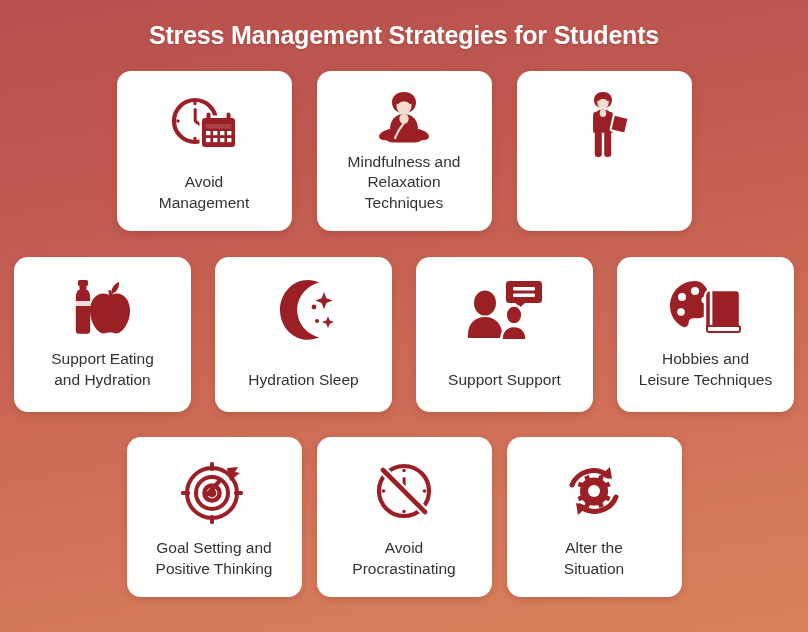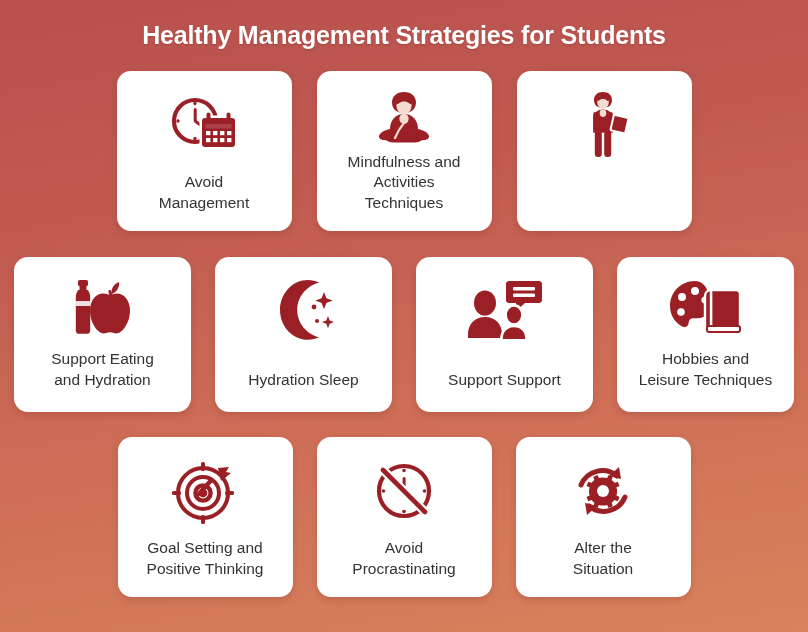--- a/index.html
+++ b/index.html
@@ -18,21 +18,21 @@
     letter-spacing:-0.2px;
     text-align:center;
     margin-top:21px;
     text-shadow:0 1px 2px rgba(90,25,25,.25);
   }
 
   .rows { width:100%; flex:1; display:flex; flex-direction:column; }
   .row { display:flex; justify-content:center; }
   .row-1 { margin-top:21px; gap:25px; }
   .row-2 { margin-top:26px; gap:24px; }
-  .row-3 { margin-top:25px; gap:24px; }
+  .row-3 { margin-top:25px; gap:15px; }
 
   .card {
     background:#ffffff;
     border-radius:14px;
     box-shadow:0 3px 7px rgba(120,40,30,.22);
     display:flex;
     flex-direction:column;
     align-items:center;
     justify-content:flex-start;
     padding:16px 8px 12px;
@@ -58,21 +58,21 @@
     padding-bottom:6px;
     white-space:pre-line;
   }
   .row-2 .card-label { padding-bottom:10px; }
 </style>
 </head>
 <body>
 
 <div class="infographic">
 
-  <div class="title">Healthy Management Strategies for Students</div>
+  <div class="title">Stress Management Strategies for Students</div>
 
   <div class="rows">
 
     <div class="row row-1">
 
       <div class="card">
         <div class="card-icon">
           <svg width="72" height="60" viewBox="0 0 72 60">
             <g fill="none" stroke="#9b2026" stroke-width="4.2">
               <circle cx="27" cy="26" r="21"></circle>
@@ -116,21 +116,21 @@
             <path d="M25.4 14c0-4.4 3.4-7.6 7.6-7.6s7.6 3.2 7.6 7.6c0 1.4-.4 2.2-.9 2.2-1.6 0-2.2-2.6-6.7-2.6s-5.1 2.6-6.7 2.6c-.5 0-.9-.8-.9-2.2z" fill="#9b2026"></path>
             <path d="M33 26c-8.4 0-14 6.2-14 15v9h28v-9c0-8.8-5.6-15-14-15z" fill="#9b2026"></path>
             <path d="M33 26c-2.6 0-4.6 1.3-4.6 4.6 0 3.4 2 5.4 4.6 5.4s4.6-2 4.6-5.4c0-3.3-2-4.6-4.6-4.6z" fill="#f4ddd0"></path>
             <path d="M19 41c-6 1-11 4.3-11 7.6 0 2.4 2.6 3.6 6 3.6 4.2 0 8-1.6 10-4z" fill="#9b2026"></path>
             <path d="M47 41c6 1 11 4.3 11 7.6 0 2.4-2.6 3.6-6 3.6-4.2 0-8-1.6-10-4z" fill="#9b2026"></path>
             <path d="M14 50c0-2 3-3.4 6.6-3.4h24.8C49 46.6 52 48 52 50c0 2.6-4 4.6-10 4.6H24c-6 0-10-2-10-4.6z" fill="#9b2026"></path>
             <path d="M33 35c-3 3.5-6.6 9-9 15" stroke="#f4ddd0" stroke-width="2.2" fill="none" stroke-linecap="round"></path>
           </svg>
         </div>
         <div class="card-label">Mindfulness and
-Activities
+Relaxation
 Techniques</div>
       </div>
 
       <div class="card">
         <div class="card-icon">
           <svg width="52" height="70" viewBox="0 0 52 70">
             <path d="M25 2c-5.6 0-9 3.4-9 8 0 3 1.2 5 2.8 6.2C20.4 17.4 22.6 18 25 18s4.6-.6 6.2-1.8C32.8 15 34 13 34 10c0-4.6-3.4-8-9-8z" fill="#9b2026"></path>
             <ellipse cx="25" cy="12" rx="5.8" ry="7" fill="#f4ddd0"></ellipse>
             <path d="M19.2 9.4c0-3.4 2.6-5.8 5.8-5.8s5.8 2.4 5.8 5.8c0 1.1-.3 1.7-.7 1.7-1.2 0-1.7-2-5.1-2s-3.9 2-5.1 2c-.4 0-.7-.6-.7-1.7z" fill="#9b2026"></path>
             <path d="M25 19.5c-5.8 0-9.8 3.4-9.8 9.2v14h19.6v-14c0-5.8-4-9.2-9.8-9.2z" fill="#9b2026"></path>

